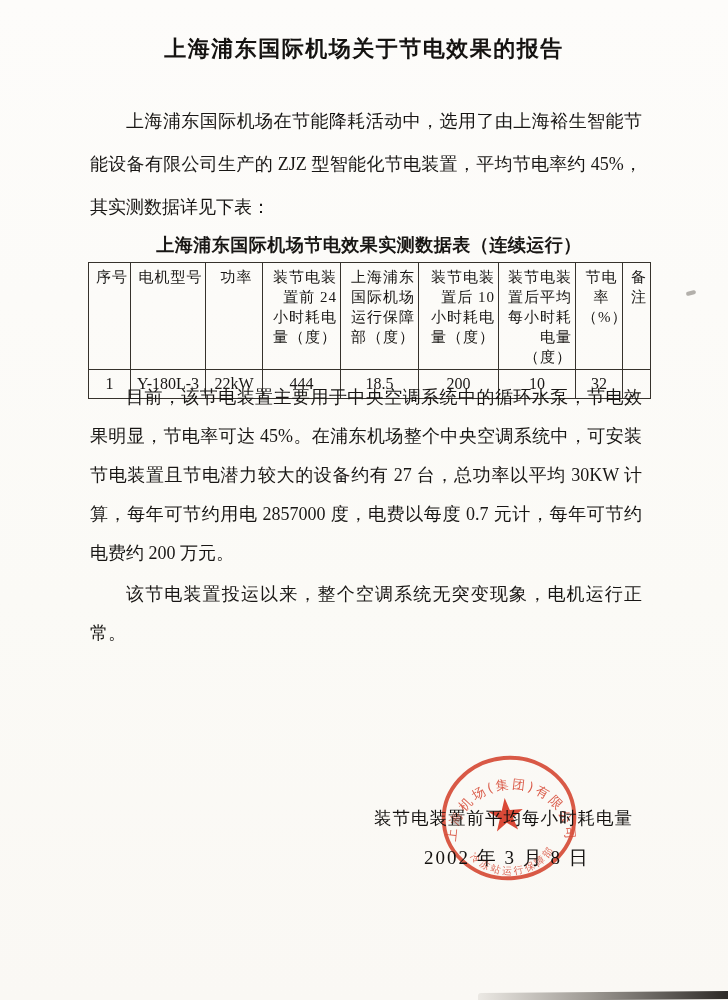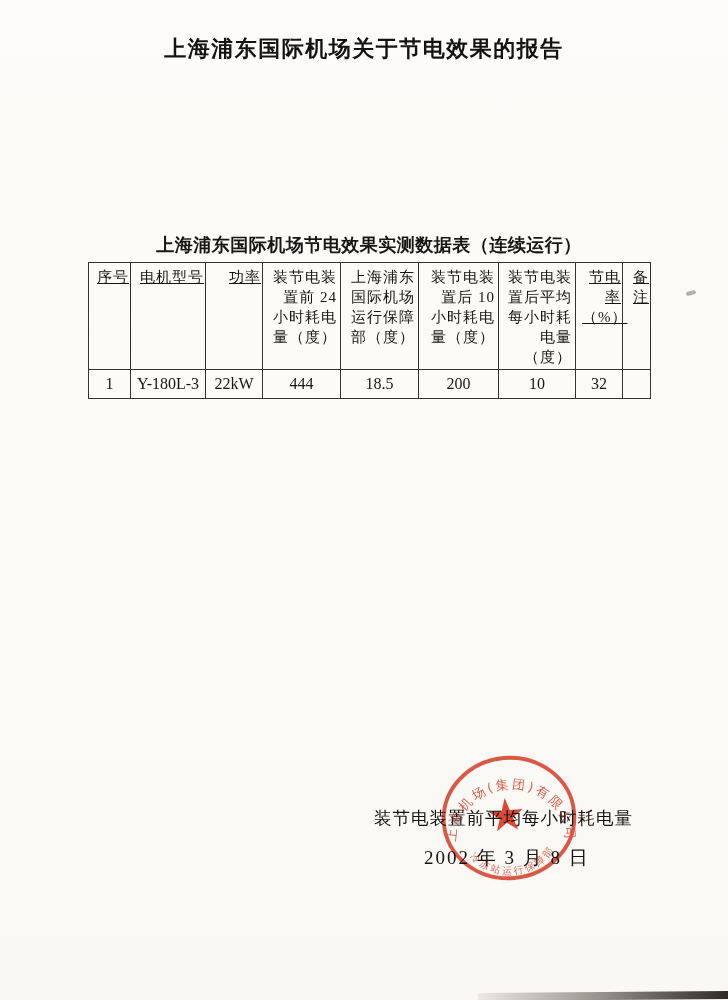--- a/index.html
+++ b/index.html
@@ -29,21 +29,21 @@
   }
   table.data {
     position:absolute; top:262px; left:88px; width:562px;
     border-collapse:collapse; table-layout:fixed; color:#181614;
   }
   table.data th, table.data td { border:1.5px solid #36322c; }
   table.data th {
     font-weight:normal; font-size:15px; line-height:20px;
     vertical-align:top; text-align:right; padding:4px 3px 2px 5px; letter-spacing:1px;
   }
-  table.data th.c { padding-left:6px; padding-right:1px;text-decoration:underline; }
+  table.data th.c { text-align:center; padding-left:6px; padding-right:1px; }
   table.data tr.hdr { height:84px; }
   table.data td { text-align:center; font-size:16px; height:29px; vertical-align:middle; }
   .sig-dept {
     position:absolute; top:806px; left:374px; z-index:5;
     font-size:17.5px; letter-spacing:1px; color:#141210;
   }
   .sig-date {
     position:absolute; top:845px; left:424px; z-index:5;
     font-size:19px; letter-spacing:2px; color:#141210;
   }
@@ -61,20 +61,21 @@
     background:rgba(90,85,78,0.45); border-radius:2px; transform:rotate(-15deg);
   }
 </style>
 </head>
 <body>
 
 <div class="page">
 
   <h1 class="doc-title">上海浦东国际机场关于节电效果的报告</h1>
 
+  <p class="para" id="p1">上海浦东国际机场在节能降耗活动中，选用了由上海裕生智能节能设备有限公司生产的 ZJZ 型智能化节电装置，平均节电率约 45%，其实测数据详见下表：</p>
 
   <div class="table-caption">上海浦东国际机场节电效果实测数据表（连续运行）</div>
 
   <table class="data">
     <colgroup>
       <col style="width:42px">
         <col style="width:75px">
         <col style="width:57px">
       <col style="width:78px">
         <col style="width:78px">
@@ -102,21 +103,23 @@
       <td>444</td>
       <td>18.5</td>
       <td>200</td>
       <td>10</td>
       <td>32</td>
       <td></td>
     </tr>
   </tbody>
     </table>
 
+  <p class="para" id="p2">目前，该节电装置主要用于中央空调系统中的循环水泵，节电效果明显，节电率可达 45%。在浦东机场整个中央空调系统中，可安装节电装置且节电潜力较大的设备约有 27 台，总功率以平均 30KW 计算，每年可节约用电 2857000 度，电费以每度 0.7 元计，每年可节约电费约 200 万元。</p>
 
+  <p class="para" id="p3">该节电装置投运以来，整个空调系统无突变现象，电机运行正常。</p>
 
   <svg class="stamp" viewBox="0 0 200 180" xmlns="http://www.w3.org/2000/svg">
     <ellipse cx="100" cy="90" rx="76" ry="70" fill="none" stroke="#d2351f" stroke-width="4.5" opacity="0.88"></ellipse>
     <path id="arcTop" d="M 36,114 A 64,58 0 1 1 164,114" fill="none"></path>
     <text font-size="15" fill="#d5402c" opacity="0.9" letter-spacing="1" font-family="'DejaVu Sans',sans-serif">
       <textPath href="#arcTop" startOffset="2" textLength="270">上海机场(集团)有限公司运行管理</textPath>
     </text>
     <text x="97" y="104" font-size="52" text-anchor="middle" fill="#d5321e" opacity="0.95" font-family="'DejaVu Sans',sans-serif">★</text>
     <path id="arcBottom" d="M 50,129 A 56,48 0 0 0 150,129" fill="none"></path>
     <text font-size="11.5" fill="#d5402c" opacity="0.85" font-family="'DejaVu Sans',sans-serif">

